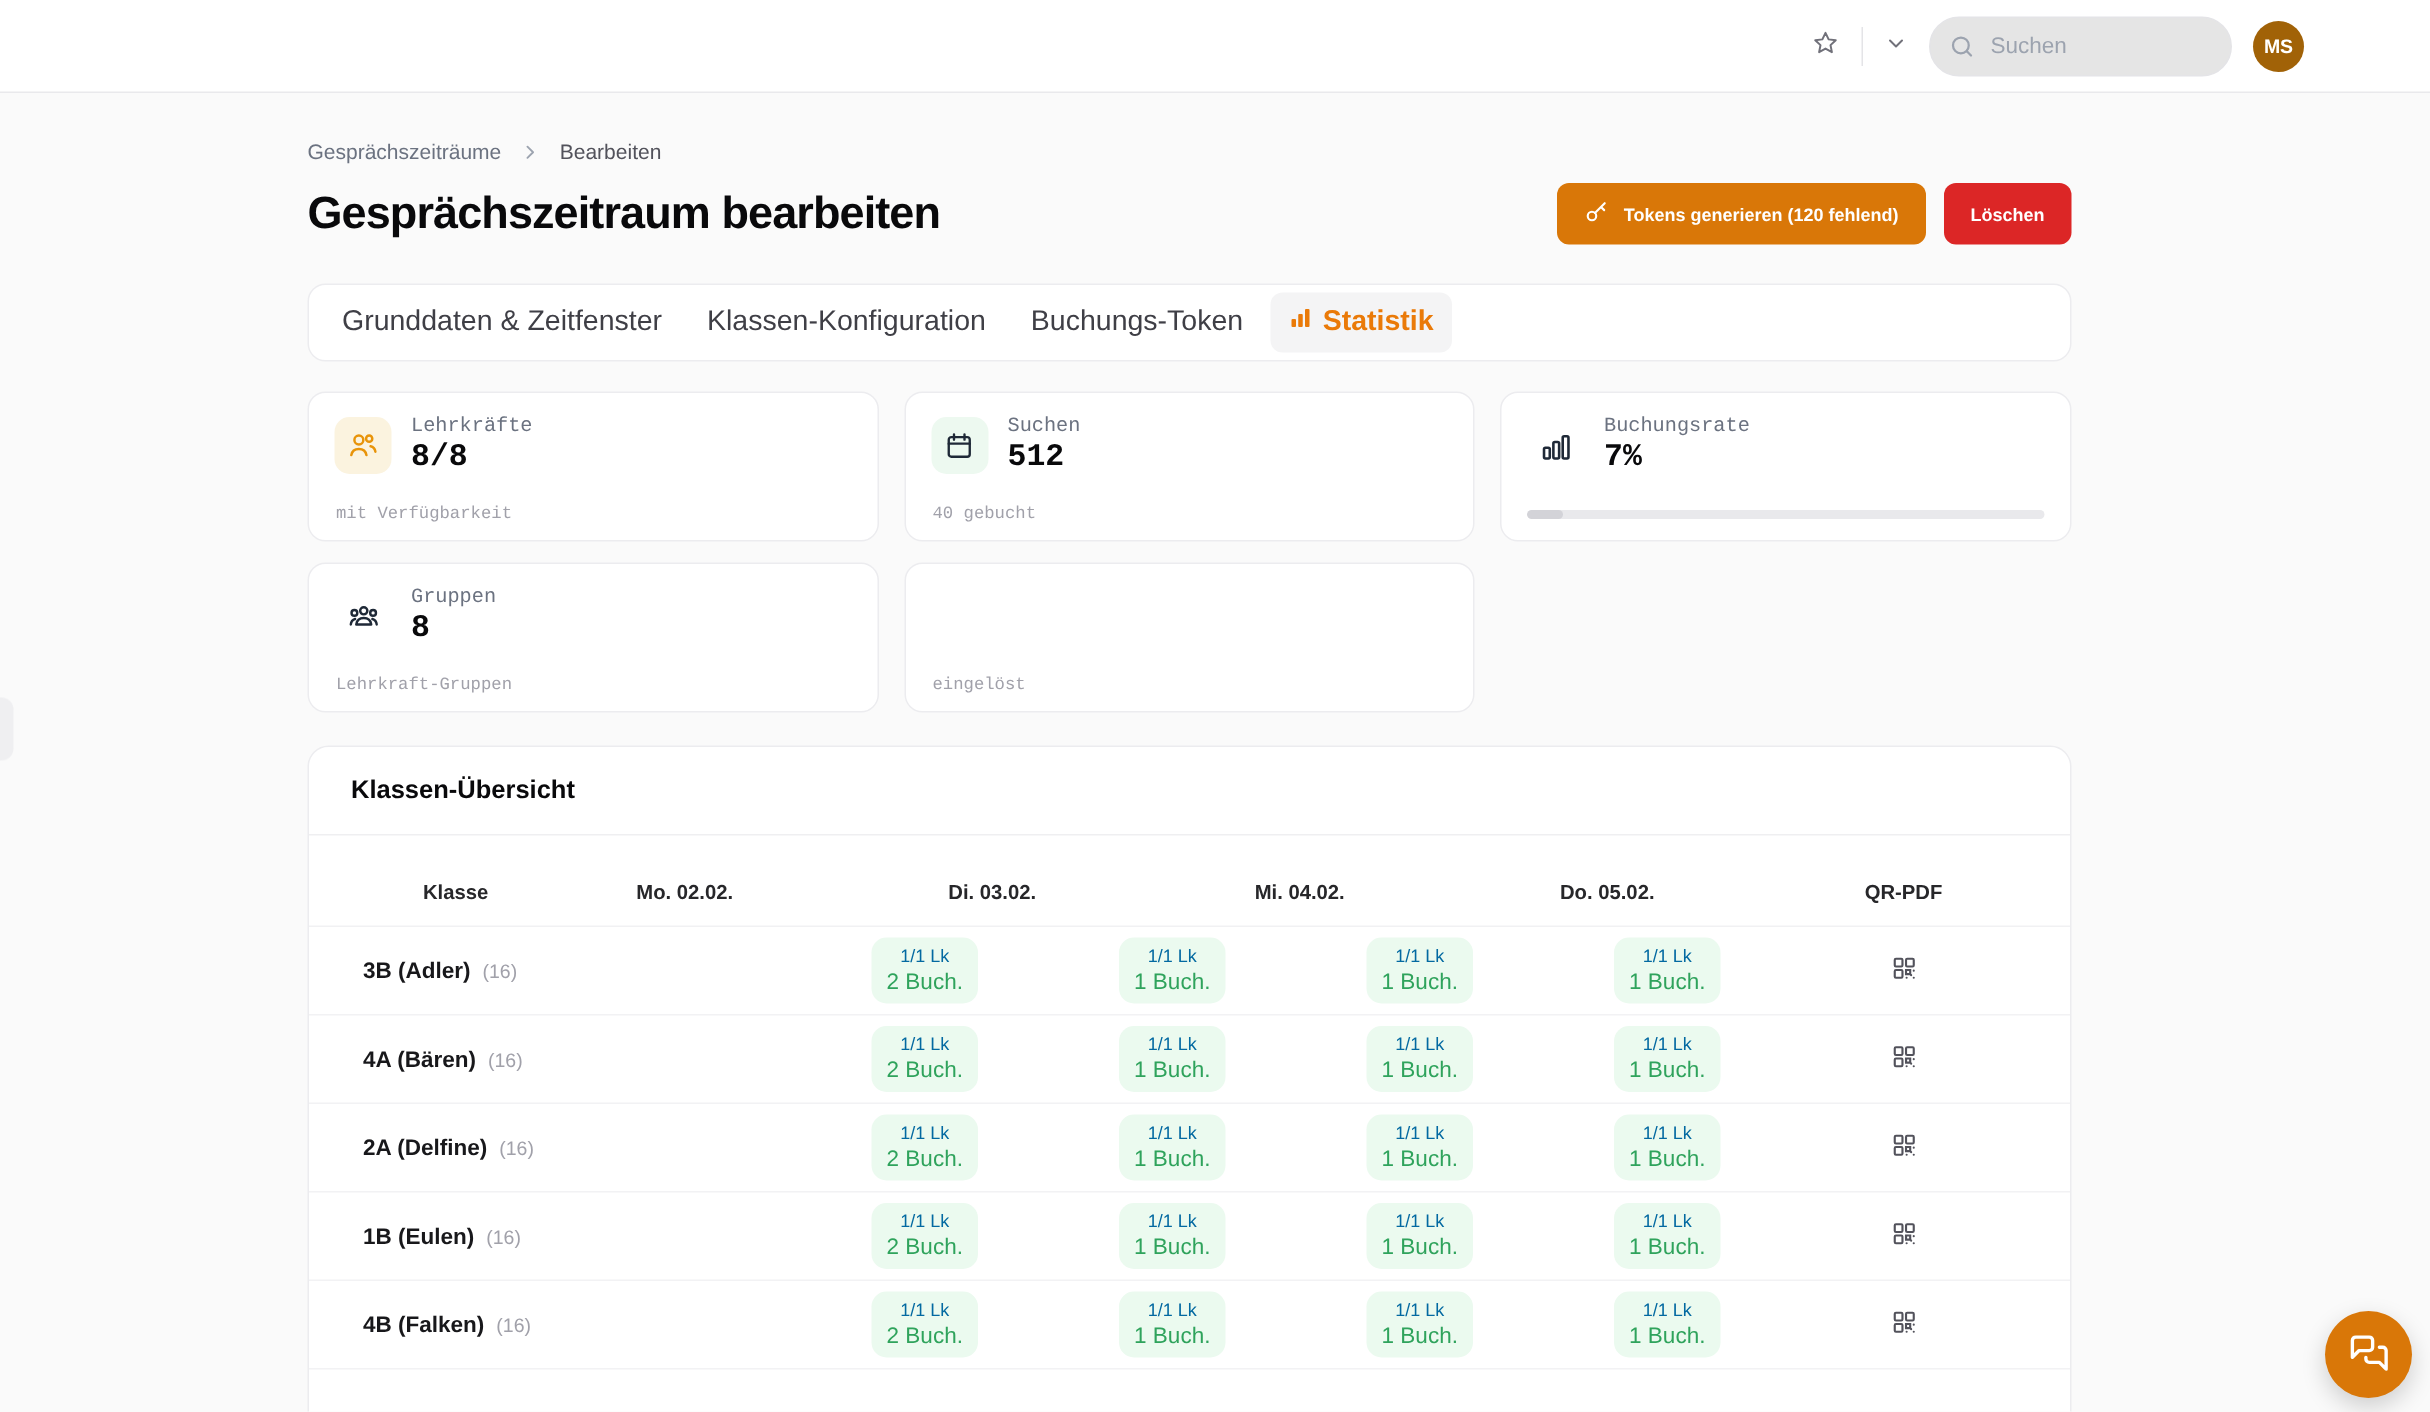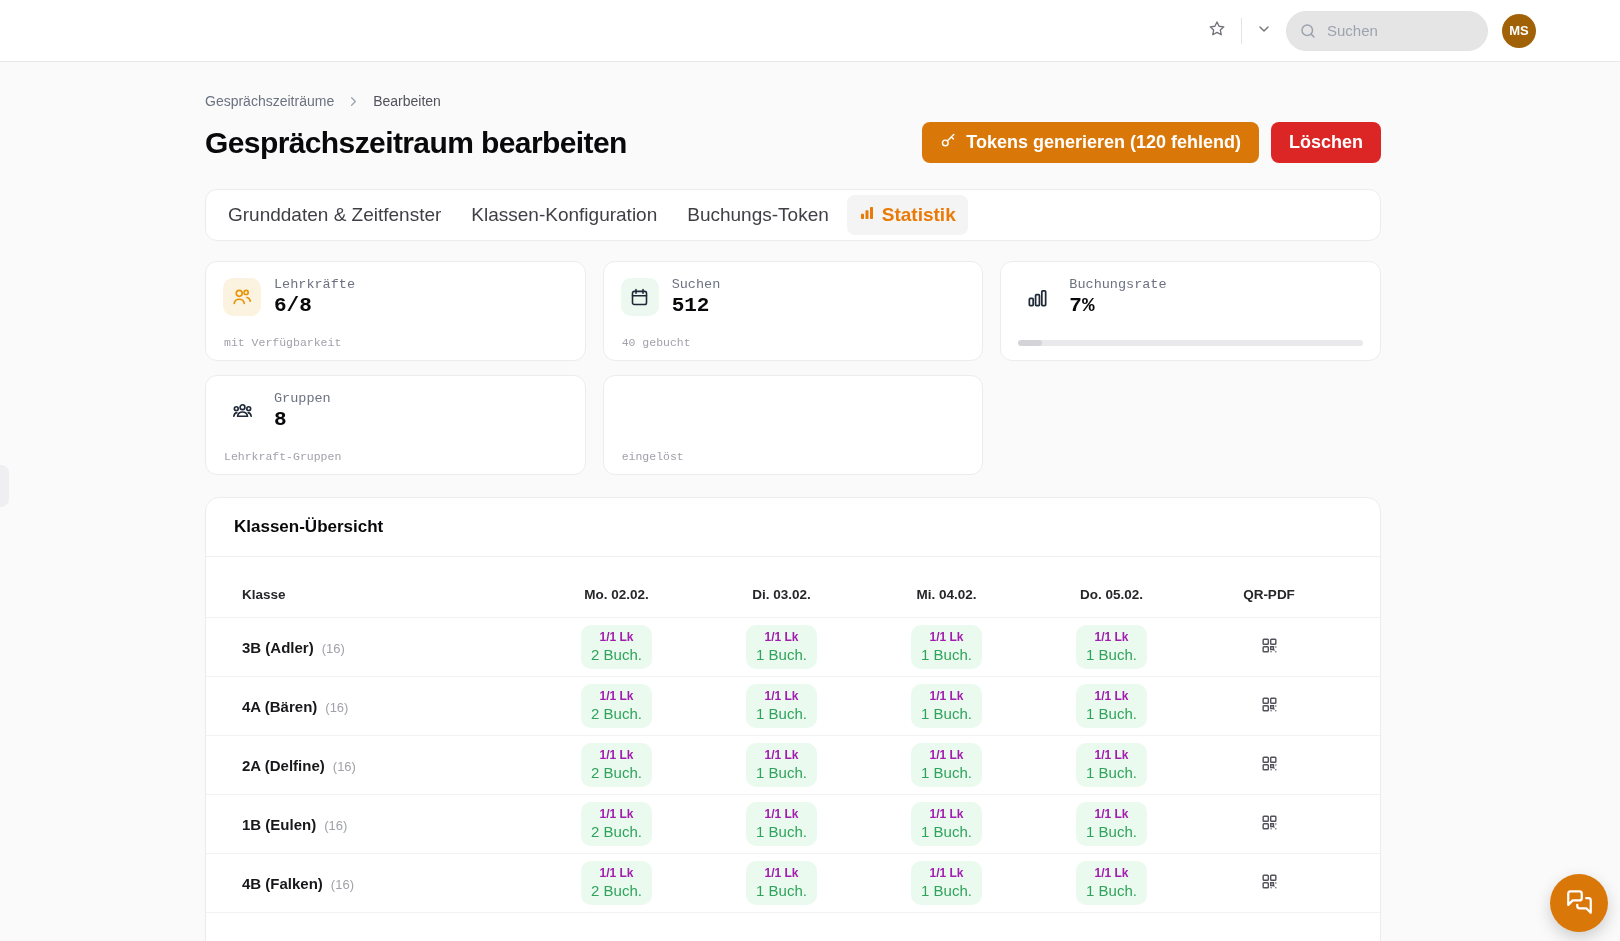--- a/index.html
+++ b/index.html
@@ -35,21 +35,21 @@
   .main { width: 1176px; margin-left: 205px; padding-top: 31px; }
 
   .breadcrumb { display: flex; align-items: center; gap: 12px; font-size: 14px; color: #6B7280; }
   .breadcrumb .crumb-link { cursor: pointer; }
   .breadcrumb .crumb-sep { color: #9CA3AF; display: flex; }
   .breadcrumb .crumb-current { color: #52525B; }
 
   .header-row { display: flex; align-items: center; justify-content: space-between; margin-top: 13px; }
   .page-title { font-size: 30px; font-weight: 700; letter-spacing: -0.6px; color: #09090B; }
   .header-actions { display: flex; gap: 12px; }
-  .btn { border: none; border-radius: 8px; font-family: inherit; font-size: 18px; font-weight: 600;
+  .btn { border: none; border-radius: 8px; font-family: inherit; font-size: 12px; font-weight: 600;
          color: #fff; height: 41px; display: flex; align-items: center; gap: 9px; cursor: pointer; padding: 0 18px; }
   .btn-orange { background: #D97708; }
   .btn-red { background: #DC2626; }
 
   
   .tabbar {
     margin-top: 26px; background: #fff; border: 1px solid #ECECEF; border-radius: 12px;
     height: 52px; display: flex; align-items: center; padding: 0 10px; gap: 6px;
   }
   .tab { border: none; background: none; font-family: inherit; font-size: 19px; color: #3F3F46;
@@ -71,31 +71,31 @@
   .progress-fill { height: 100%; background: #D3D3D8; border-radius: 3px; width: 0; }
 
   
   .table-card { margin-top: 22px; background: #fff; border: 1px solid #ECECEF; border-radius: 14px;
                 padding-bottom: 60px; }
   .table-title-wrap { padding: 19px 28px; border-bottom: 1px solid #EFEFF1; }
   .table-title { font-size: 17px; font-weight: 700; color: #09090B; }
 
   .trow, .thead { display: flex; align-items: center; padding: 0 36px; }
   .thead { padding-top: 30px; padding-bottom: 15px; border-bottom: 1px solid #F1F1F3; }
-  .th { font-size: 13.5px; font-weight: 600; color: #27272A; }
+  .th { font-size: 13.5px; font-weight: 600; color: #27272A; margin-left: 40px; }
   .cell-name { flex: 1; display: flex; align-items: baseline; gap: 8px; }
   .cell-day { width: 165px; display: flex; justify-content: center; }
   .cell-qr { width: 150px; display: flex; justify-content: center; }
   .thead .cell-day, .thead .cell-qr { justify-content: center; }
 
   .trow { height: 59px; border-bottom: 1px solid #F2F2F4; }
   .row-name { font-size: 15px; font-weight: 600; color: #18181B; }
   .row-count { font-size: 13px; color: #A1A1AA; }
   .badge { background: #EBFAEF; border-radius: 10px; padding: 5px 10px; min-width: 64px; text-align: center; }
-  .badge-top { display: block; font-size: 12px; font-weight: 700; color: #a21caf; line-height: 1.25; }
+  .badge-top { display: block; font-size: 12px; font-weight: 400; color: #0369a1; line-height: 1.25; }
   .badge-bottom { display: block; font-size: 15px; color: #2FA35C; line-height: 1.3; }
   .qr-btn { background: none; border: none; color: #52525B; cursor: pointer; display: flex; }
 
   
   .chat-fab { position: fixed; right: 12px; bottom: 9px; width: 58px; height: 58px; border-radius: 50%;
               background: #D97708; border: none; color: #fff; display: flex; align-items: center; justify-content: center;
               cursor: pointer; box-shadow: 0 6px 16px rgba(0,0,0,0.18); }
   .edge-handle { position: fixed; left: 0; top: 465px; width: 9px; height: 42px; background: #EFEFF1;
                  border-radius: 0 8px 8px 0; cursor: pointer; border: none; }
 </style>
@@ -183,21 +183,21 @@
         <div class="stat-icon" style="background:#FBF3DF;color:#E8940A;">
           <svg width="22" height="22" viewBox="0 0 24 24" fill="none" stroke="currentColor" stroke-width="1.8" stroke-linecap="round" stroke-linejoin="round">
               <circle cx="9" cy="8" r="3.25"></circle>
               <path d="M3.5 19c.5-3 2.5-4.5 5.5-4.5s5 1.5 5.5 4.5"></path>
               <circle cx="16.5" cy="7" r="2.25"></circle>
               <path d="M17.5 12.5c2 .4 3.2 1.7 3.5 4"></path>
             </svg>
         </div>
         <div>
           <div class="stat-label">Lehrkräfte</div>
-          <div class="stat-value">6/8</div>
+          <div class="stat-value">8/8</div>
         </div>
       </div>
       <div class="stat-sub">mit Verfügbarkeit</div>
     </div>
 
     <div class="stat-card">
       <div class="stat-top">
         <div class="stat-icon" style="background:#EDF9F0;color:#1F2937;">
           <svg width="21" height="21" viewBox="0 0 24 24" fill="none" stroke="currentColor" stroke-width="1.8" stroke-linecap="round">
               <rect x="4" y="5" width="16" height="15" rx="2"></rect>

